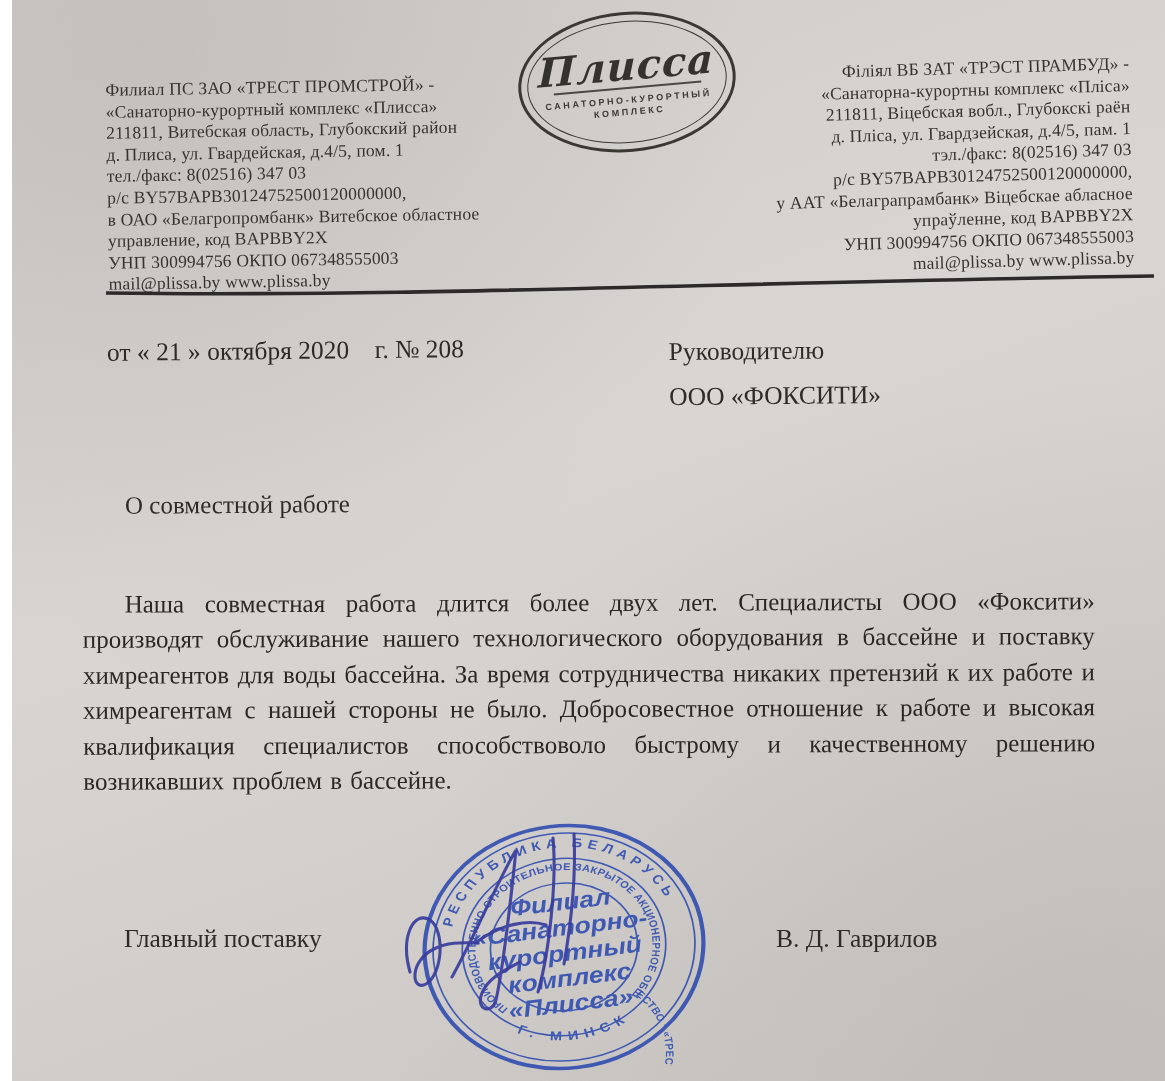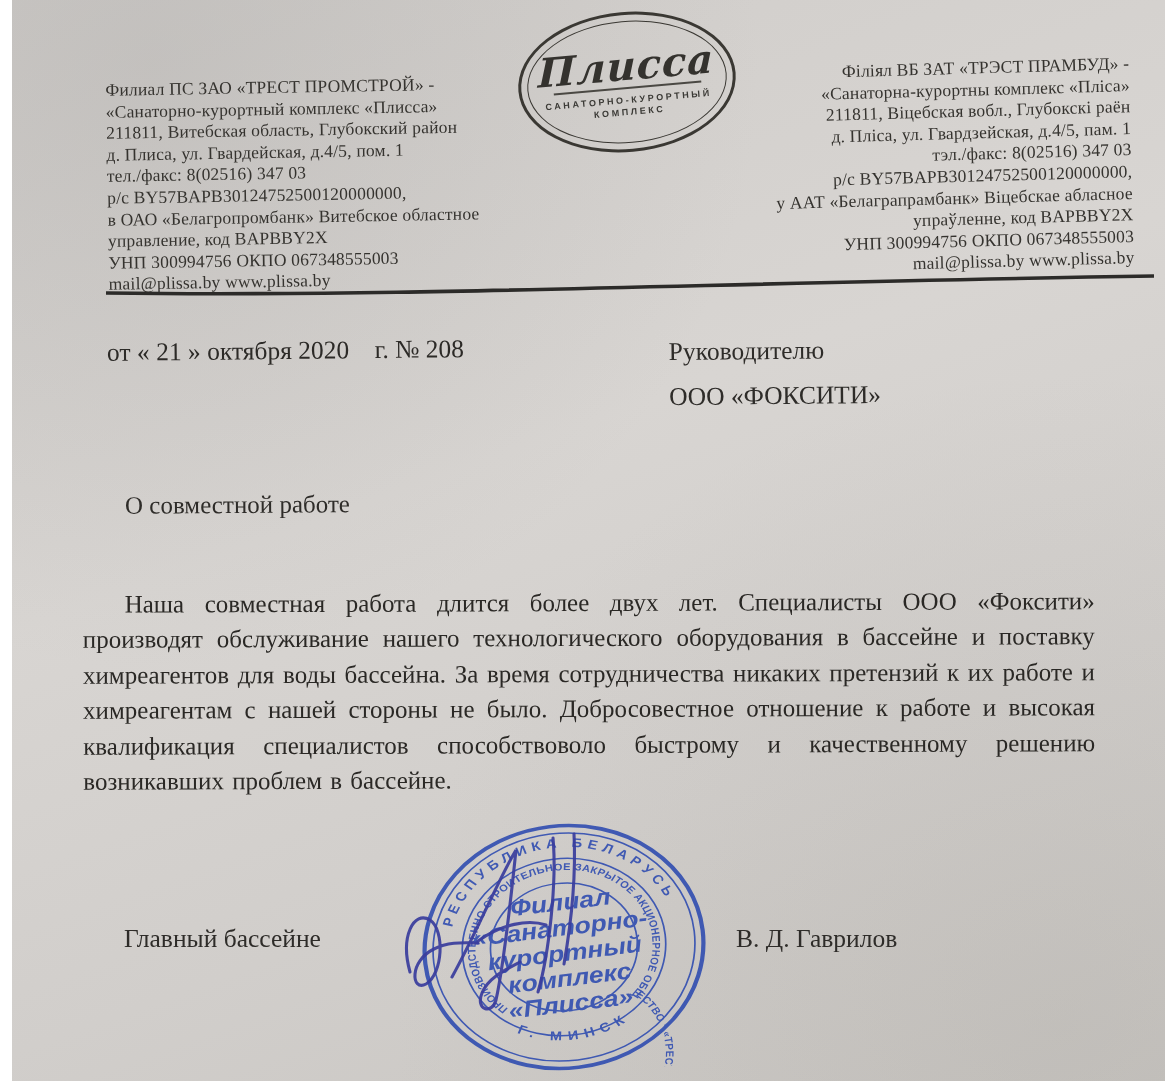--- a/index.html
+++ b/index.html
@@ -57,21 +57,21 @@
     transform:rotate(-.6deg);color:#2c2a27;
   }
   .recipient{position:absolute;left:657px;top:328px;font-size:25.5px;line-height:45px;transform:rotate(-.6deg);}
   .subject{position:absolute;left:113px;top:491px;font-size:25px;transform:rotate(-.4deg);}
   .body-par{
     position:absolute;left:71px;top:585px;width:1012px;
     font-size:25px;line-height:35.4px;text-align:justify;text-indent:42px;
     word-spacing:2px;color:#2a2825;hyphens:none;transform:rotate(-.2deg);
   }
   .sig-position{position:absolute;left:112px;top:924px;font-size:25.5px;}
-  .sig-name{position:absolute;left:724px;top:924px;font-size:25.5px;}
+  .sig-name{position:absolute;left:764px;top:924px;font-size:25.5px;}
   .stamp-svg{
     position:absolute;left:401px;top:816px;width:302px;height:262px;
     transform:rotate(-7deg);opacity:.87;
   }
   .stamp-svg text{font-family:"Liberation Sans",sans-serif;}
   .stamp-center-text{
     font-family:"DejaVu Serif",serif;font-style:italic;font-weight:bold;
   }
   .sign-svg{position:absolute;left:380px;top:812px;width:230px;height:205px;opacity:.92;}
 </style>
@@ -127,21 +127,21 @@
 
   <div class="recipient">
     <div>Руководителю</div>
     <div>ООО «ФОКСИТИ»</div>
   </div>
 
   <div class="subject">О совместной работе</div>
 
   <div class="body-par">Наша совместная работа длится более двух лет. Специалисты ООО «Фоксити» производят обслуживание нашего технологического оборудования в бассейне и поставку химреагентов для воды бассейна. За время сотрудничества никаких претензий к их работе и химреагентам с нашей стороны не было. Добросовестное отношение к работе и высокая квалификация специалистов способствоволо быстрому и качественному решению возникавших проблем в бассейне.</div>
 
-  <div class="sig-position">Главный бассейне</div>
+  <div class="sig-position">Главный поставку</div>
   <div class="sig-name">В. Д. Гаврилов</div>
 
   <svg class="stamp-svg" viewBox="0 0 320 320" preserveAspectRatio="none" aria-hidden="true">
     <defs>
       <path id="arcOuterTop" d="M 38 160 A 122 122 0 0 1 282 160" fill="none"></path>
       <path id="arcOuterBottom" d="M 40 168 A 121 121 0 0 0 280 168" fill="none"></path>
       <path id="arcInnerFull" d="M 93.5 226.5 A 94 94 0 1 1 226.5 226.5 A 94 94 0 1 1 93.5 226.5" fill="none"></path>
     </defs>
     <g stroke="#2b49b0" fill="none">
       <circle cx="160" cy="160" r="148" stroke-width="4.5"></circle>

